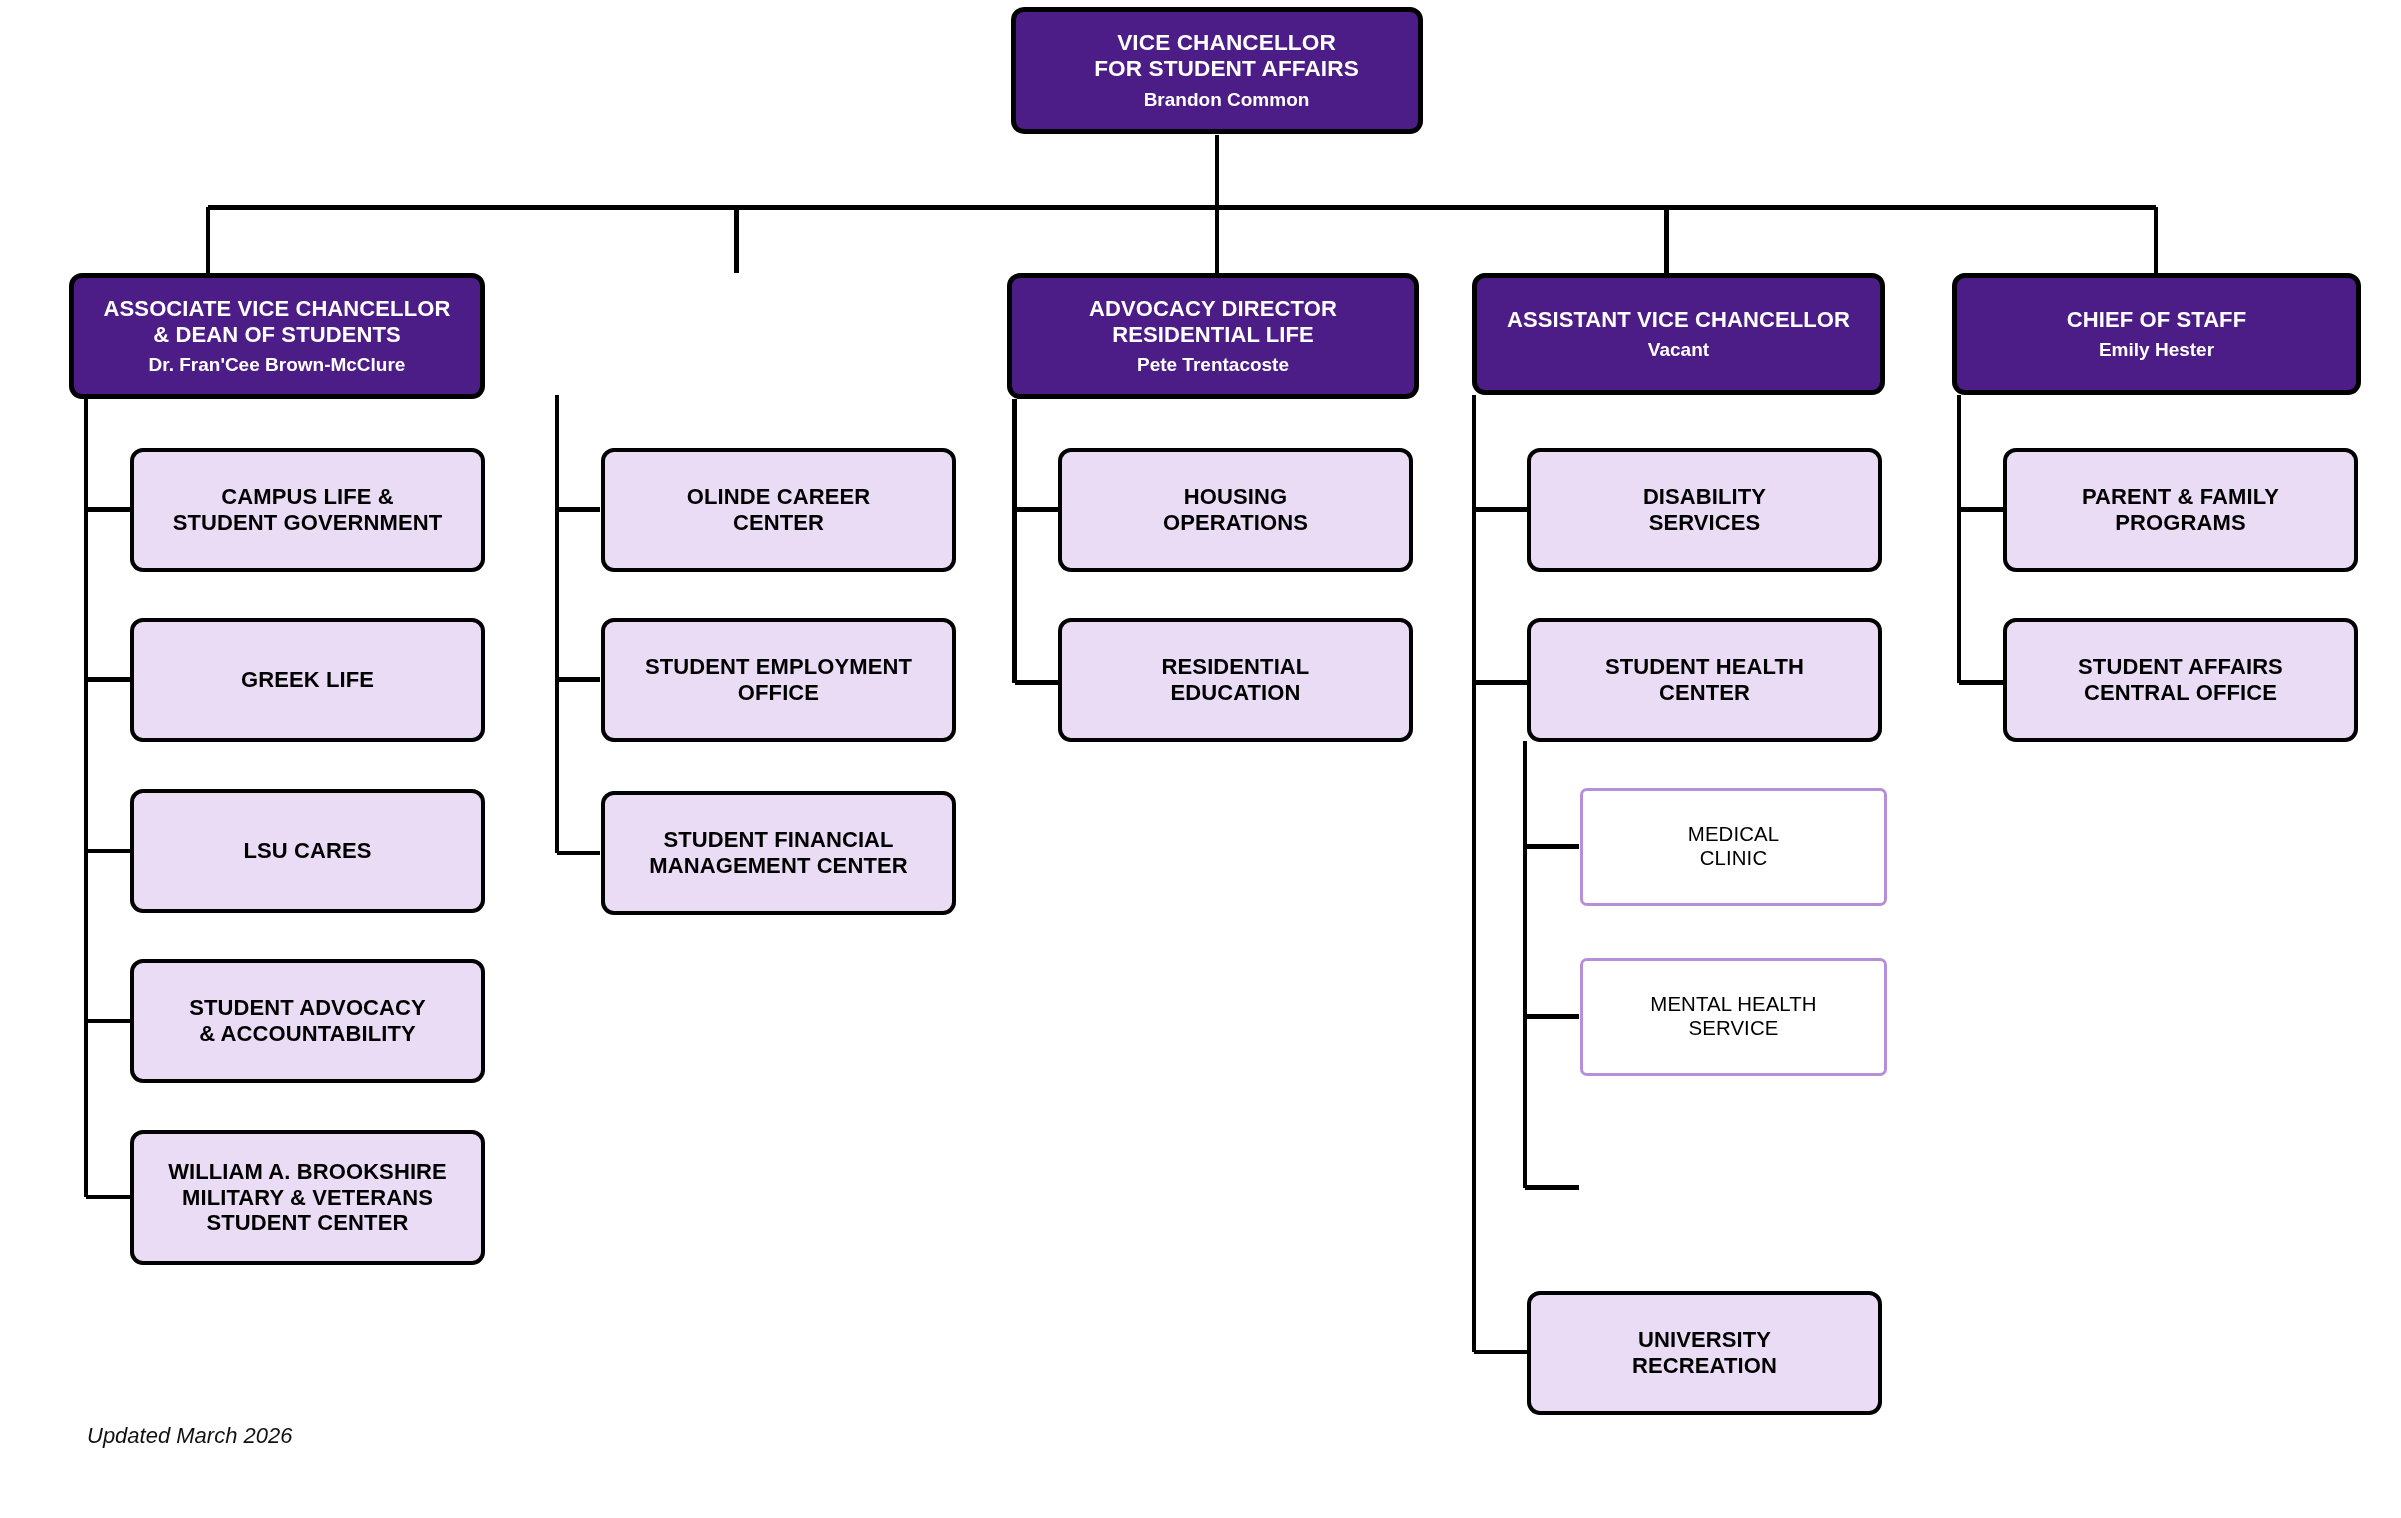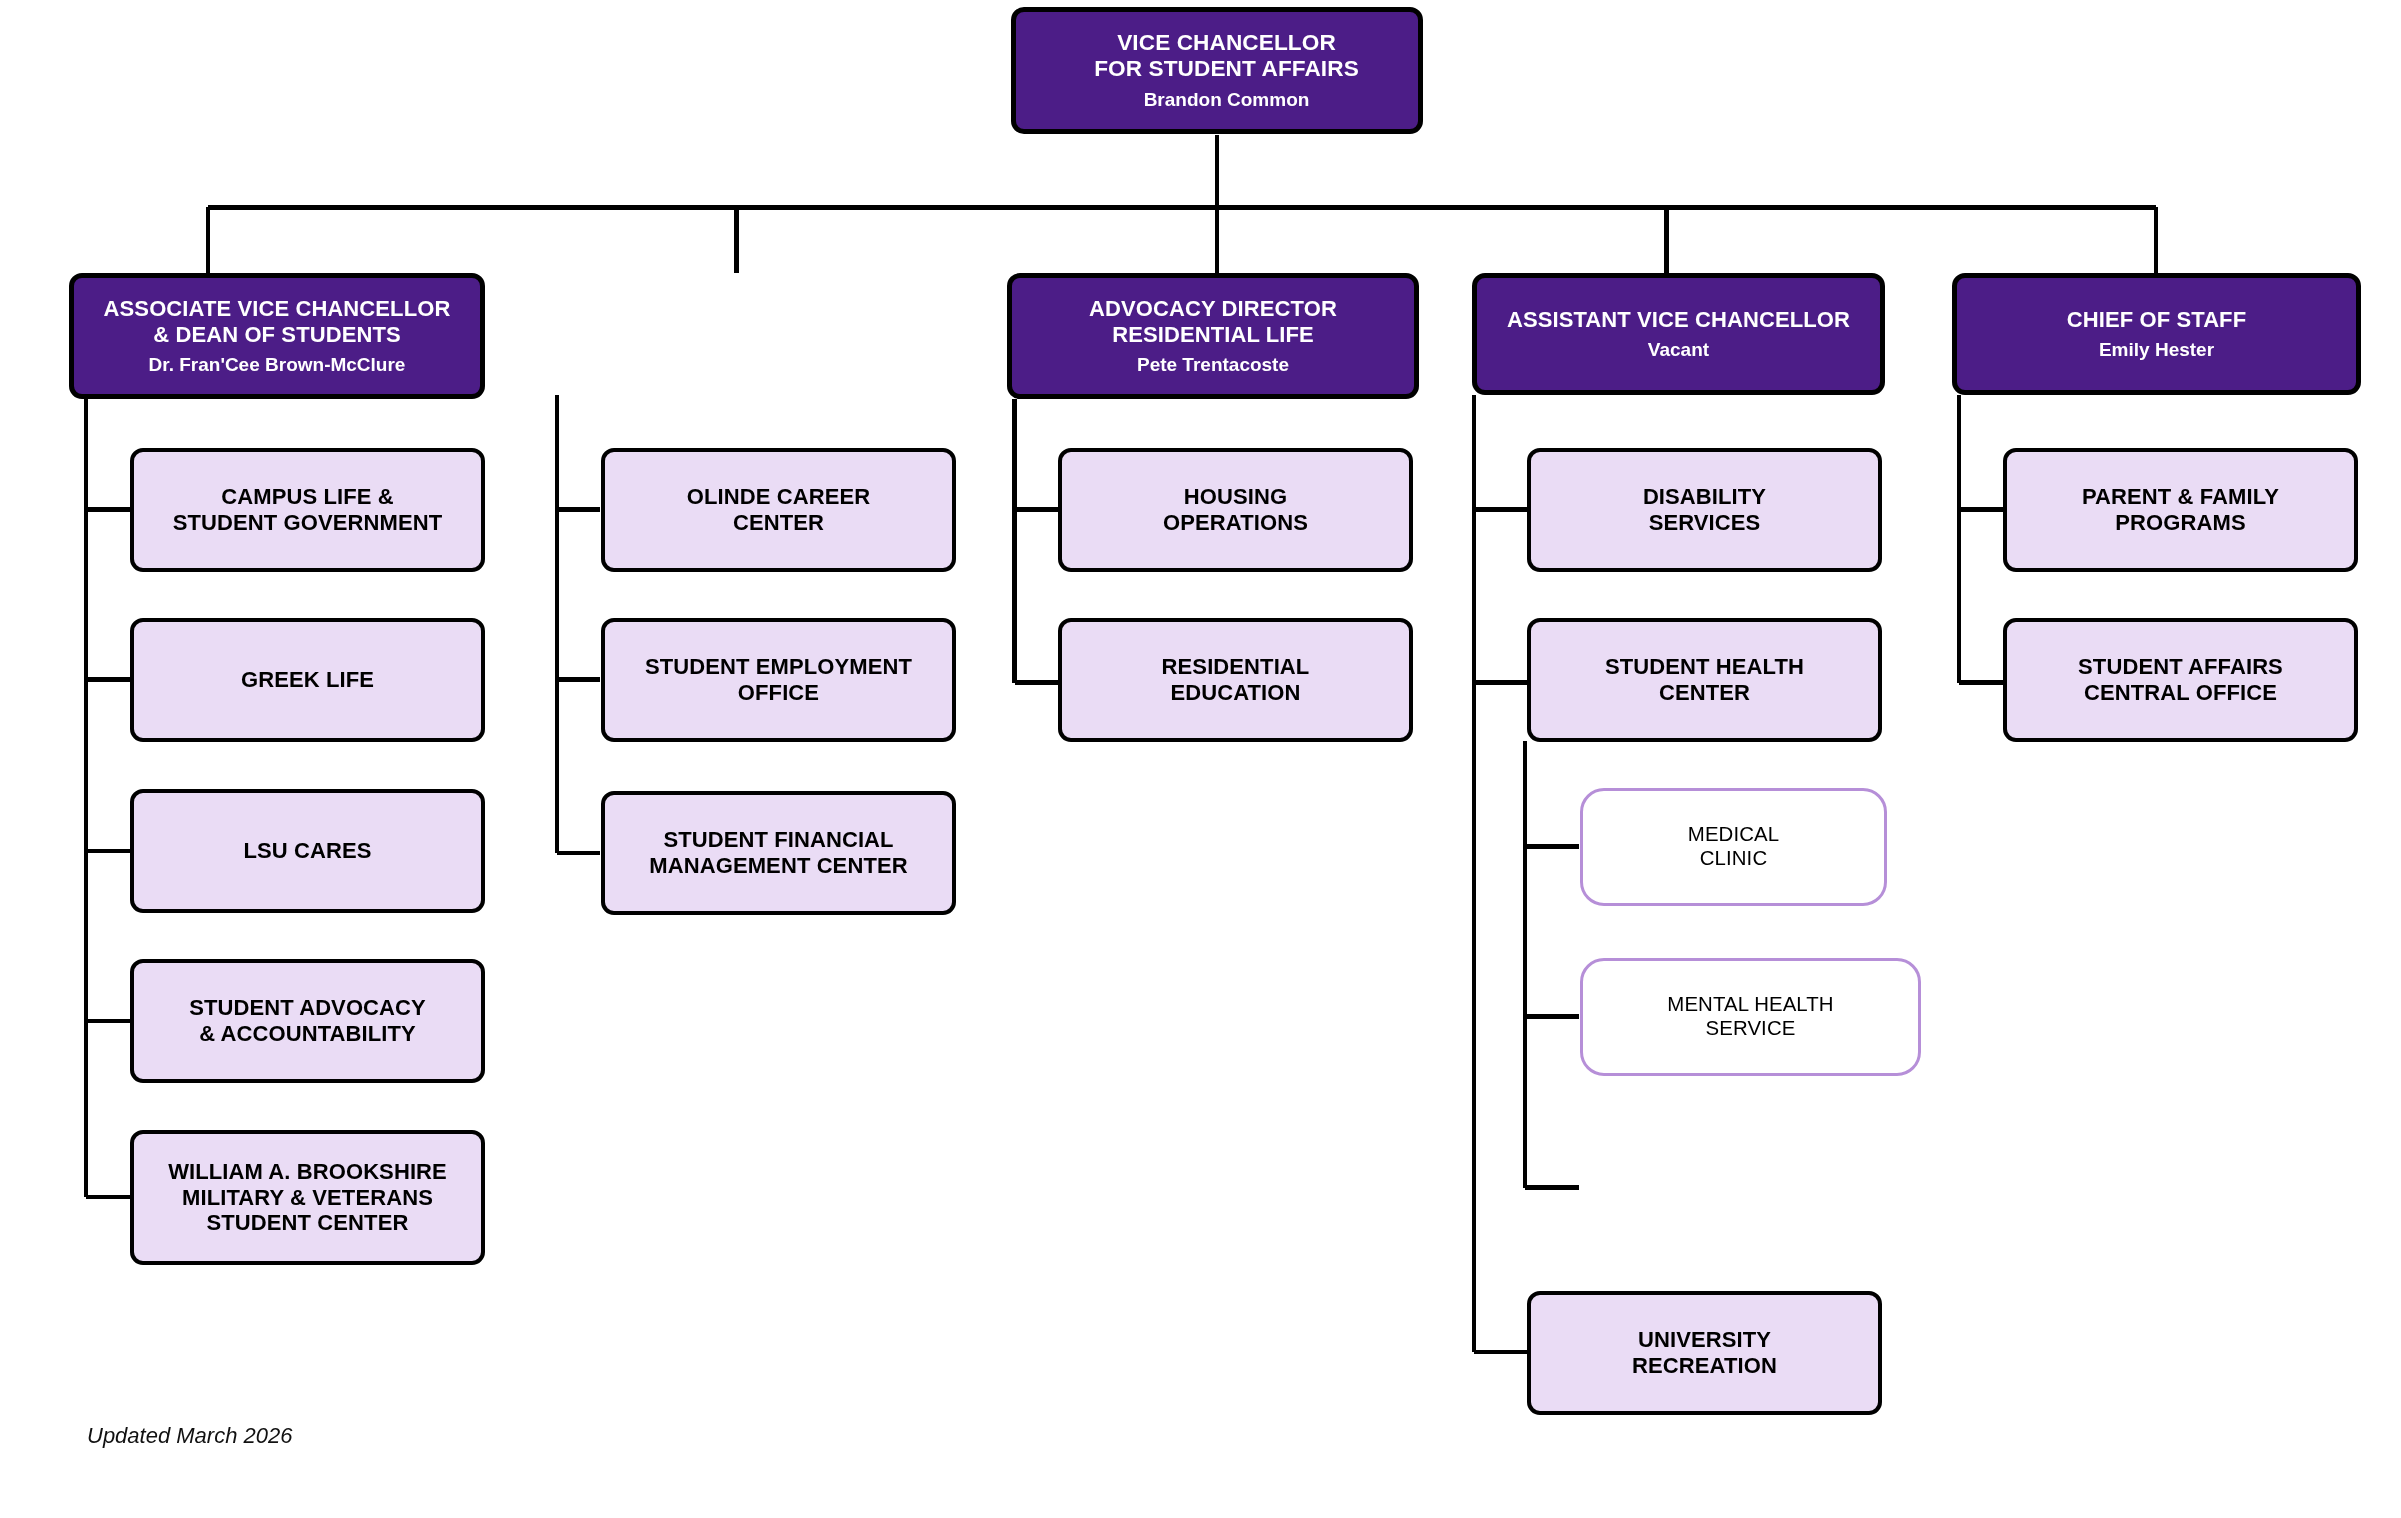--- a/index.html
+++ b/index.html
@@ -49,21 +49,21 @@
     letter-spacing:0.1px;
   }
 
   
   .n-sub{
     background:#ffffff;
     border:3.6px solid #b68fd8;
     color:#000000;
     font-weight:normal;
     font-size:20.4px;
-    border-radius:24px;
+    border-radius:7px;
     letter-spacing:0.1px;
   }
 
   .footnote{
     position:absolute;
     font-style:italic;
     font-size:22px;
     color:#111111;
     white-space:nowrap;
   }
@@ -195,21 +195,21 @@
   </div>
   <div class="node n-unit" style="left:1527px;top:618px;width:355px;height:124px;">
     <span>STUDENT HEALTH</span>
     <span>CENTER</span>
   </div>
 
   <div class="node n-sub" style="left:1580px;top:788px;width:307px;height:118px;">
     <span>MEDICAL</span>
     <span>CLINIC</span>
   </div>
-  <div class="node n-sub" style="left:1580px;top:958px;width:341px;height:118px;">
+  <div class="node n-sub" style="left:1580px;top:958px;width:307px;height:118px;">
     <span>MENTAL HEALTH</span>
     <span>SERVICE</span>
   </div>
 
   <div class="node n-unit" style="left:1527px;top:1291px;width:355px;height:124px;">
     <span>UNIVERSITY</span>
     <span>RECREATION</span>
   </div>
 
   <div class="node n-unit" style="left:2003px;top:448px;width:355px;height:124px;">

